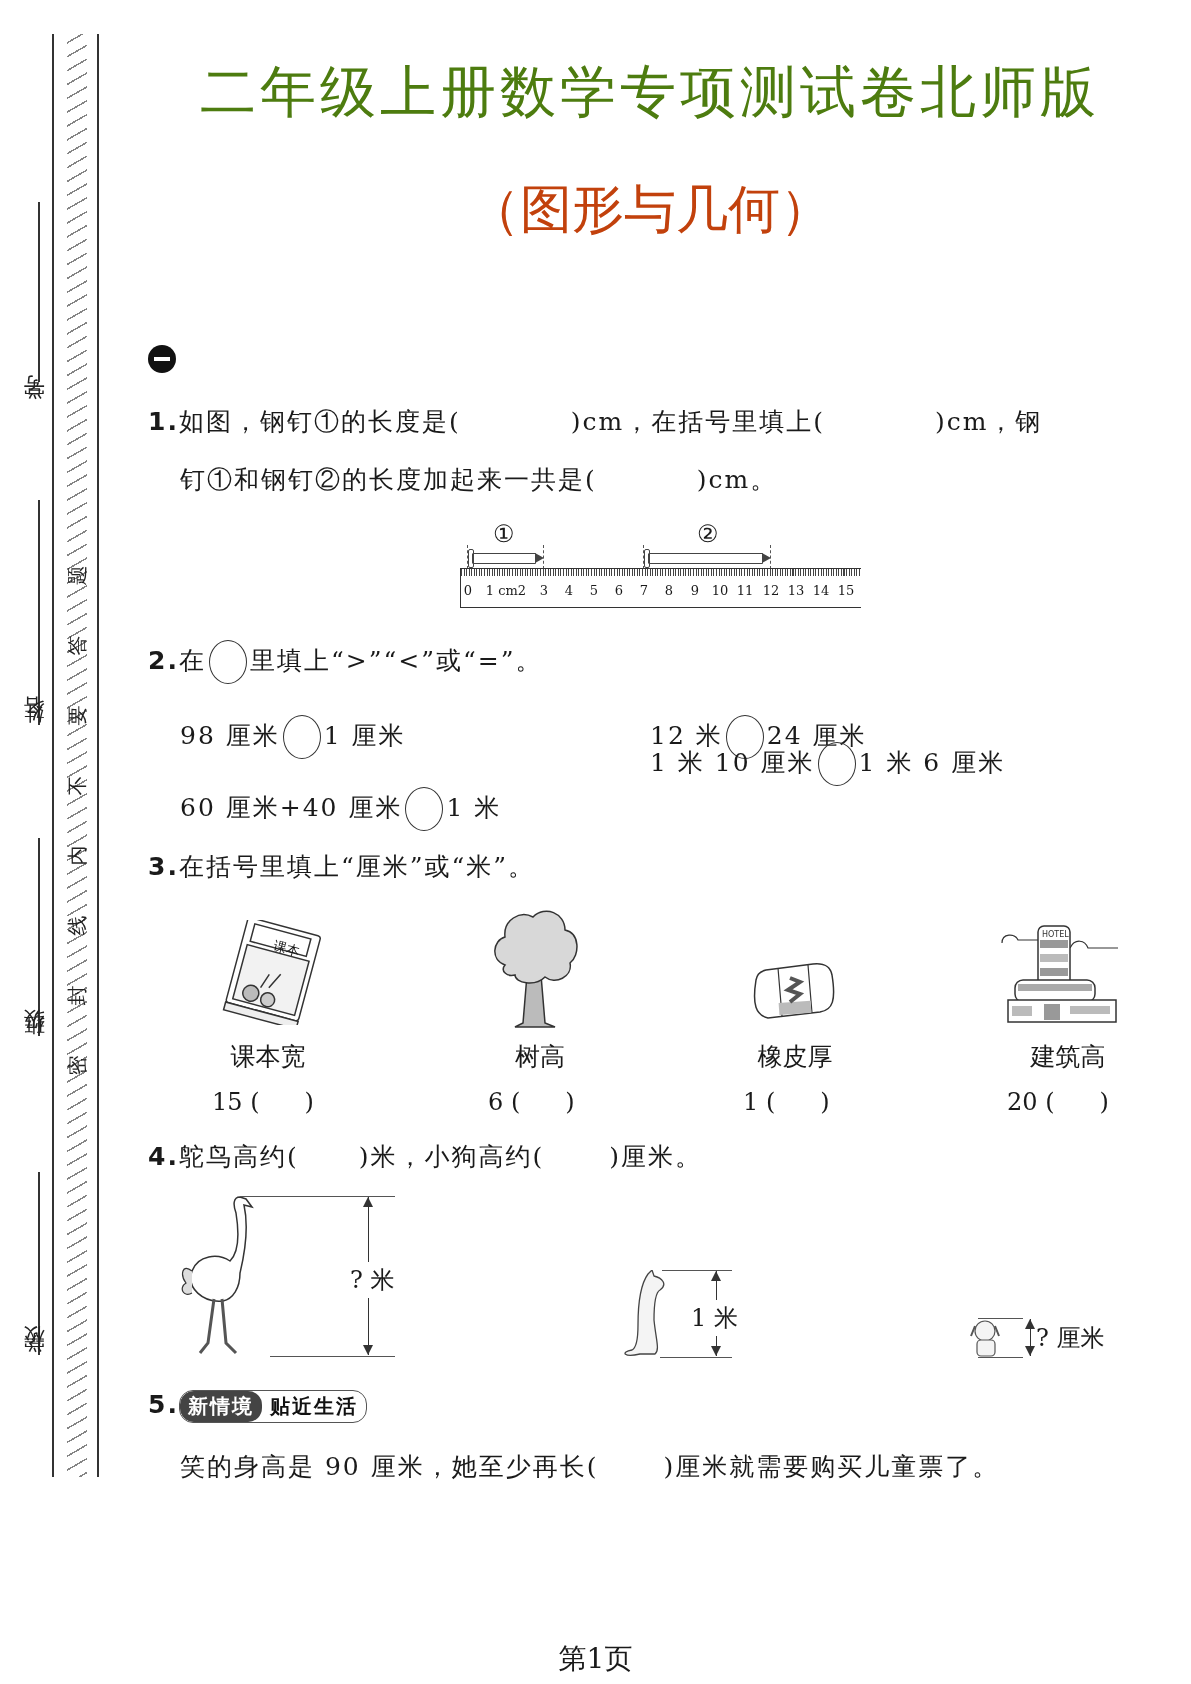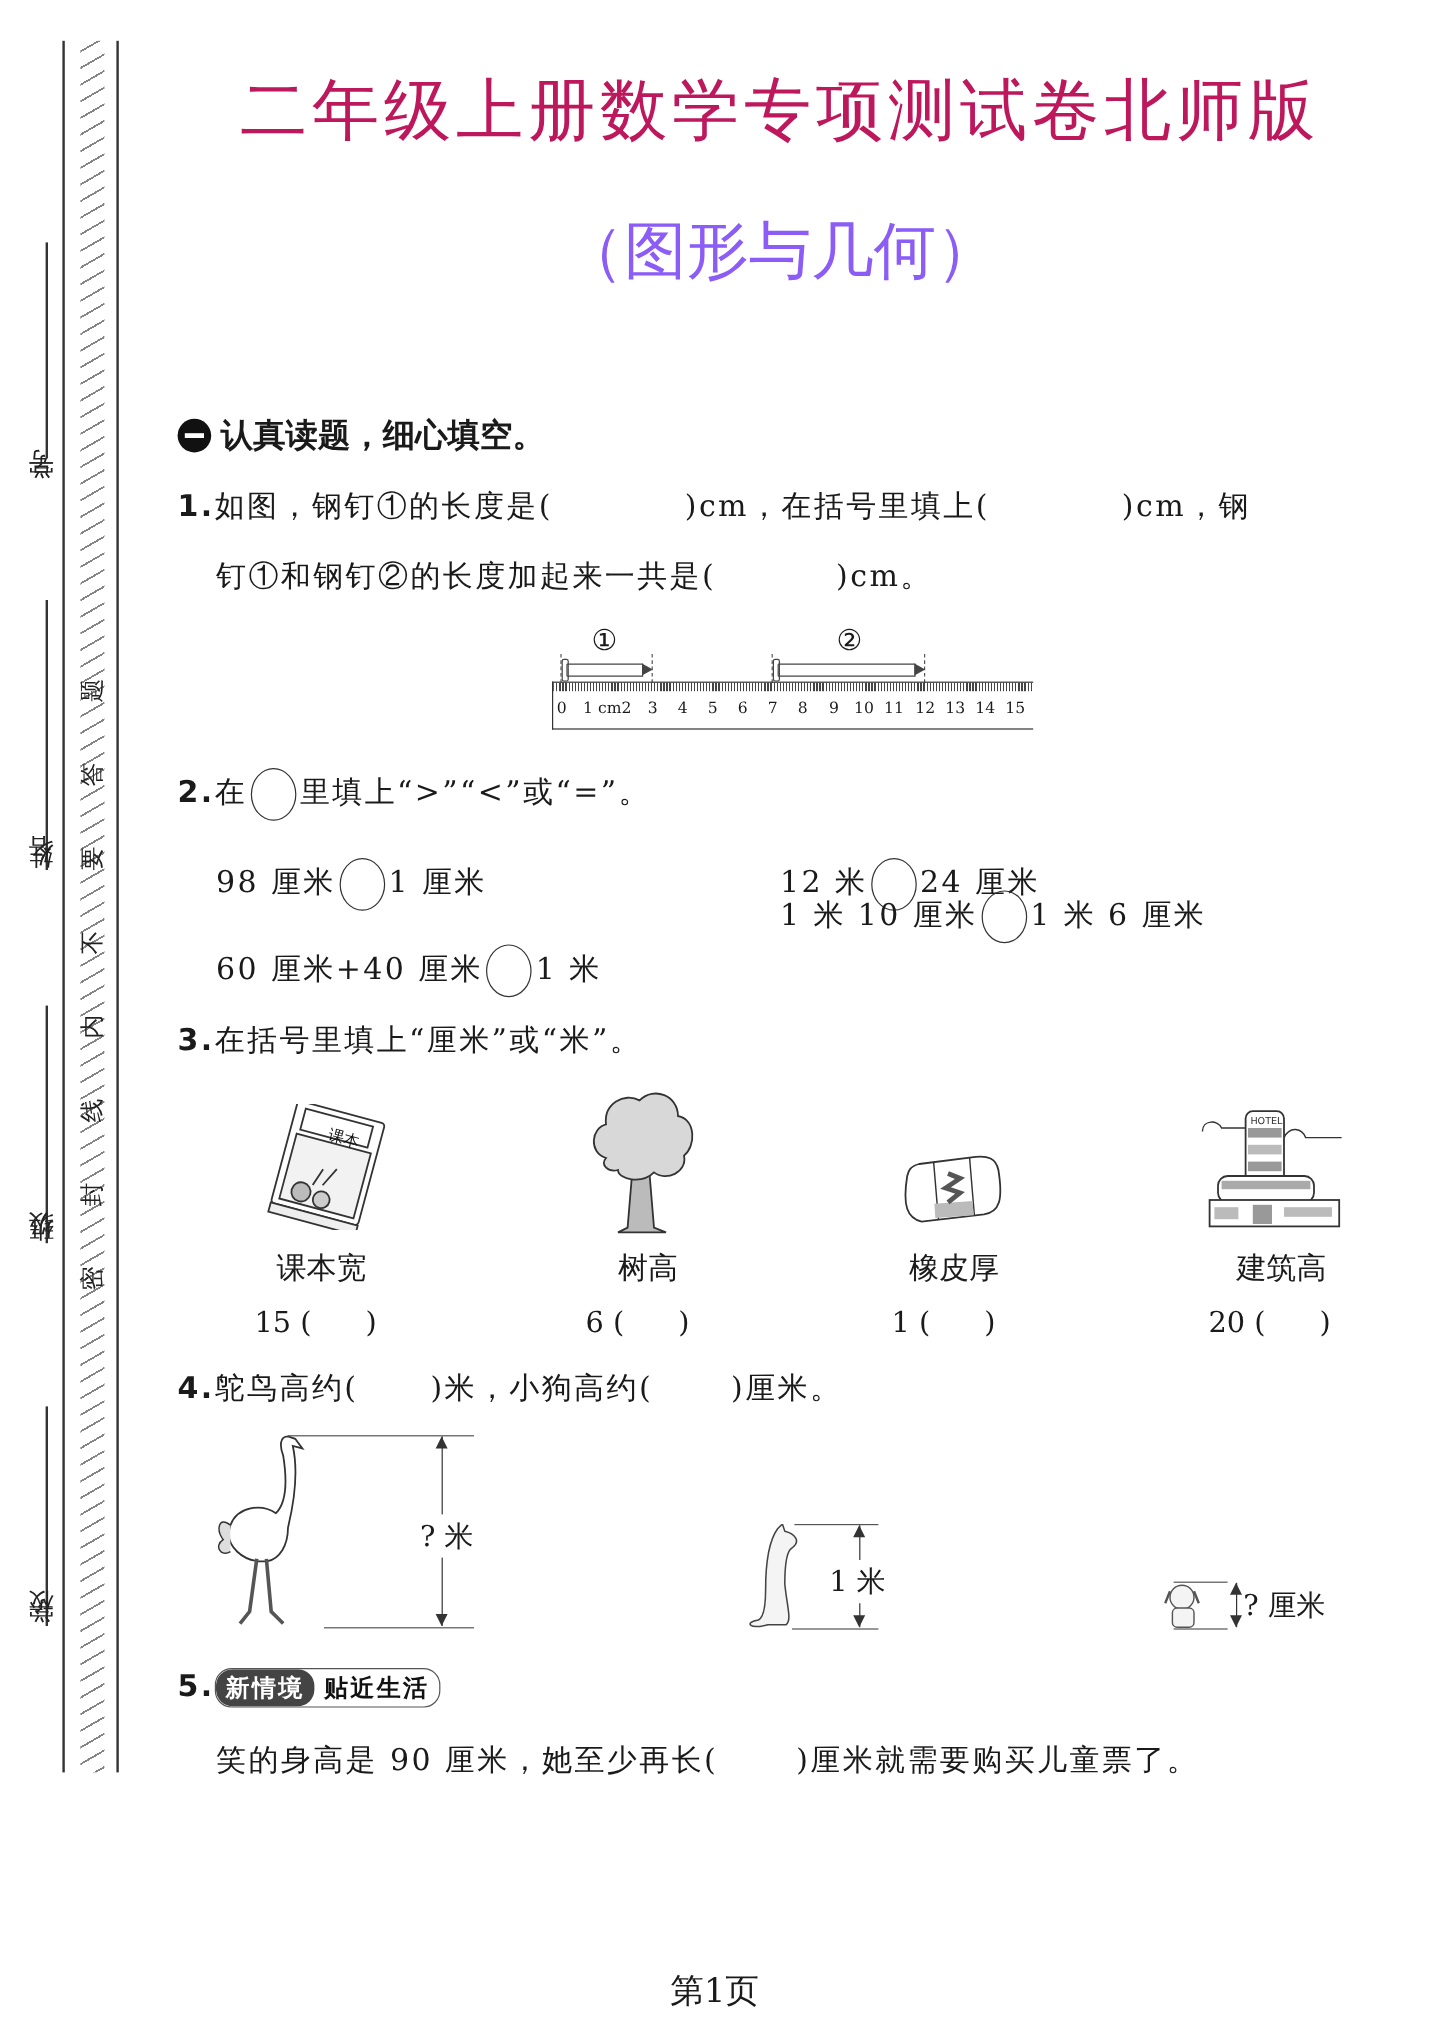--- a/index.html
+++ b/index.html
@@ -8,23 +8,23 @@
   
   .vline { position:absolute; top:34px; width:2px; height:1443px; background:#333; }
   .hatch { position:absolute; left:67px; top:34px; width:20px; height:1443px;
            background: repeating-linear-gradient(150deg, transparent 0 7px, #777 7px 8.5px, transparent 8.5px 12px); opacity:.9; }
   .vlabel { position:absolute; left:20px; writing-mode:vertical-rl; transform:rotate(180deg);
             font-family:"DejaVu Sans","Liberation Sans",sans-serif; font-size:21px; color:#222; letter-spacing:6px; }
   .vrule { position:absolute; left:38px; width:2px; background:#333; }
   .seal { position:absolute; left:65px; font-family:"DejaVu Sans","Liberation Sans",sans-serif; font-size:20px;
           color:#222; transform:rotate(-90deg); width:24px; text-align:center; }
   .title { position:absolute; left:170px; top:55px; width:960px; text-align:center;
-           font-family:"DejaVu Sans","Liberation Sans",sans-serif; font-size:56px; font-weight:300; letter-spacing:4px; color:#be185d; }
+           font-family:"DejaVu Sans","Liberation Sans",sans-serif; font-size:56px; font-weight:300; letter-spacing:4px; color:#4d7c0f; }
   .subtitle { position:absolute; left:170px; top:175px; width:960px; text-align:center;
-           font-family:"DejaVu Sans","Liberation Sans",sans-serif; font-size:52px; font-weight:300; color:#8b5cf6; }
+           font-family:"DejaVu Sans","Liberation Sans",sans-serif; font-size:52px; font-weight:300; color:#c2410c; }
   .section { position:absolute; left:148px; top:345px; font-family:"DejaVu Sans","Liberation Sans",sans-serif;
              font-size:27px; font-weight:bold; display:flex; align-items:center; gap:8px; }
   .section .num { width:28px; height:28px; border-radius:50%; background:#111; position:relative; display:inline-block; }
   .section .num::after { content:""; position:absolute; left:6px; top:12px; width:16px; height:4px; background:#fff; }
   .q { position:absolute; font-size:25px; letter-spacing:2px; white-space:nowrap; }
   .qn { font-family:"DejaVu Sans","Liberation Sans",sans-serif; font-weight:bold; }
   .circ { display:inline-block; width:36px; height:42px; border:1.5px solid #333; border-radius:50%;
           vertical-align:middle; margin:0 3px; }
   .blank { display:inline-block; }
   .ruler { position:absolute; left:460px; top:568px; width:400px; height:38px; border:1.5px solid #333; border-right:none;
@@ -72,21 +72,20 @@
 <div class="seal" style="top:842px;">内</div>
 <div class="seal" style="top:912px;">线</div>
 <div class="seal" style="top:982px;">封</div>
 <div class="seal" style="top:1052px;">密</div>
 
 <div class="title">二年级上册数学专项测试卷北师版</div>
 <div class="subtitle">（图形与几何）</div>
 
 <div class="section">
   <span class="num"></span>
-  <span>认真读题，细心填空。</span>
 </div>
 
 <div class="q" style="left:148px;top:405px;">
   <span class="qn">1.</span><span>如图，钢钉①的长度是(</span><span class="blank" style="width:110px;"></span><span>)cm，在括号里填上(</span><span class="blank" style="width:110px;"></span><span>)cm，钢</span>
 </div>
 <div class="q" style="left:180px;top:463px;">
   <span>钉①和钢钉②的长度加起来一共是(</span><span class="blank" style="width:100px;"></span><span>)cm。</span>
 </div>
 
 <div class="nailnum" style="left:493px;top:520px;">①</div>

